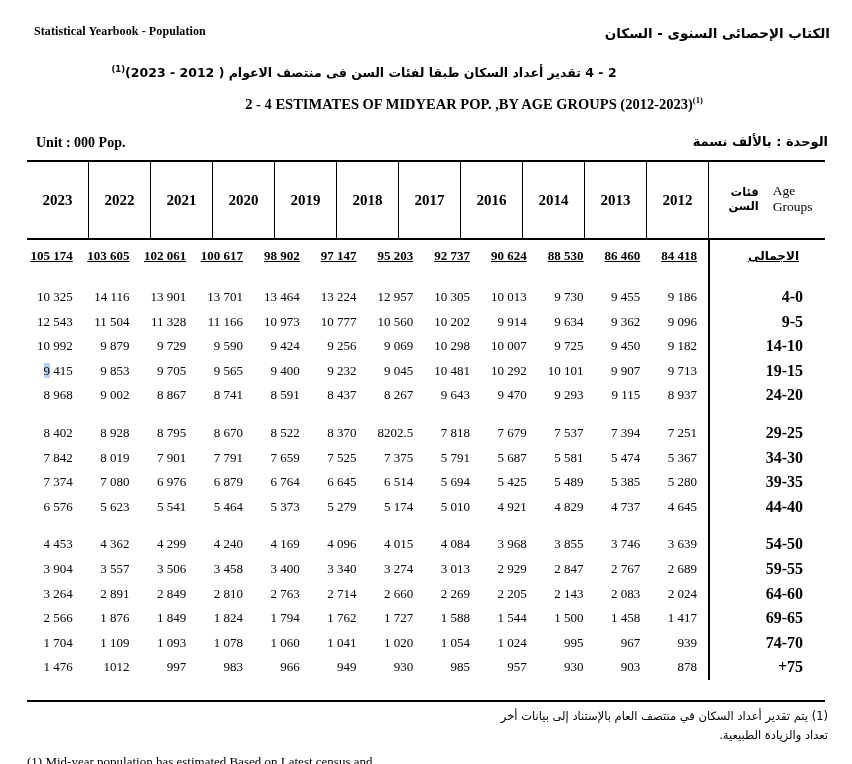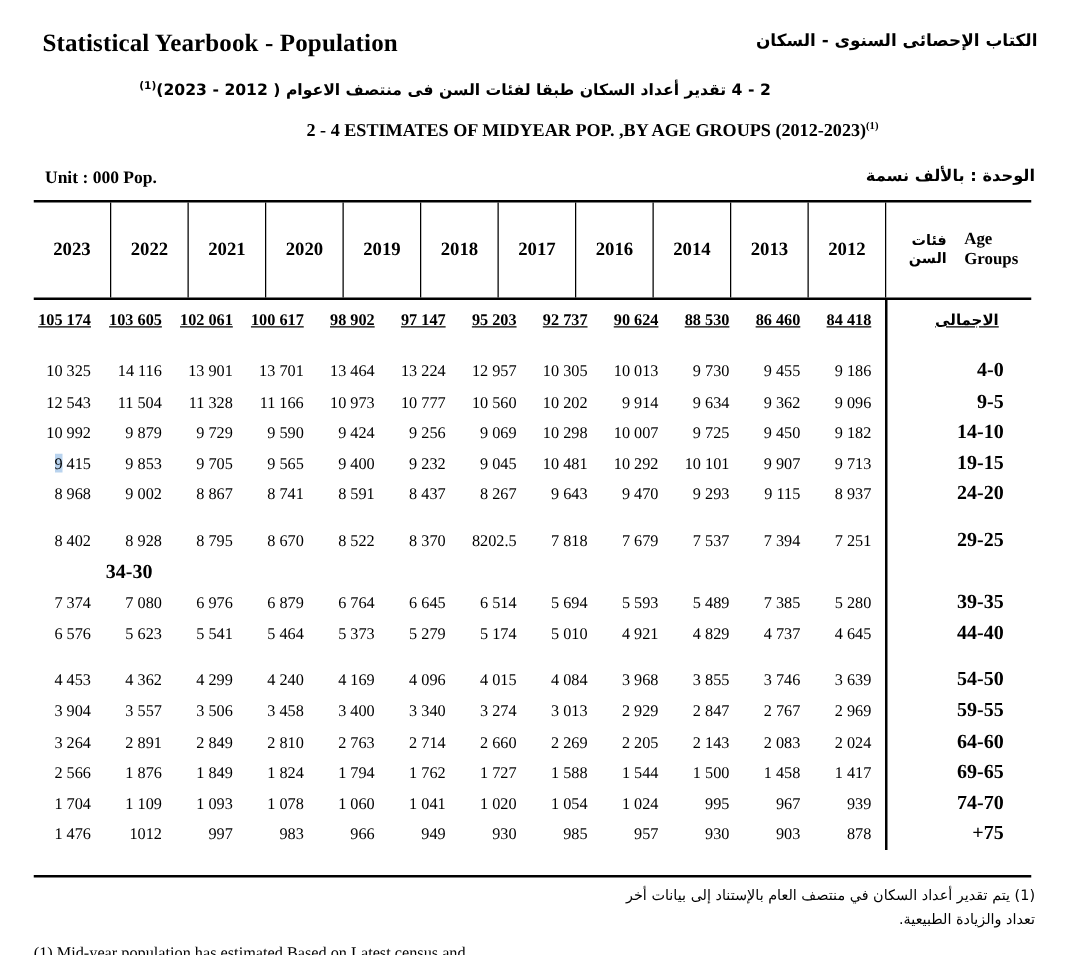--- a/index.html
+++ b/index.html
@@ -22,21 +22,21 @@
     position: absolute;
     top: 24px;
     left: 0;
     width: 852px;
     height: 26px;
   }
   .hdr-en {
     position: absolute;
     left: 34px;
     top: 0;
-    font-size: 20px;
+    font-size: 12px;
     font-weight: bold;
     letter-spacing: 0.1px;
     white-space: nowrap;
   }
   .hdr-ar {
     position: absolute;
     right: 22px;
     top: 1px;
     font-size: 13.5px;
     font-weight: bold;
@@ -142,21 +142,21 @@
     padding-bottom: 2px;
   }
   .age-head-ar {
     font-size: 11.5px;
     font-weight: bold;
     direction: rtl;
     font-family: "DejaVu Sans", "Liberation Sans", sans-serif;
   }
   .age-head-en {
     font-size: 13.5px;
-    font-weight: bold;
+    font-weight: normal;
   }
 
   
   .body-area {
     position: relative;
   }
   .vline {
     position: absolute;
     top: 0;
     left: 681px;
@@ -410,35 +410,49 @@
             <div class="num-cell">8202.5</div>
             <div class="num-cell">7 818</div>
             <div class="num-cell">7 679</div>
             <div class="num-cell">7 537</div>
             <div class="num-cell">7 394</div>
             <div class="num-cell">7 251</div>
           </div>
           <div class="age-cell">29-25</div>
         </div>
         <div class="data-row">
+          <div class="num-cells">
+            <div class="num-cell">7 842</div>
+            <div class="num-cell">8 019</div>
+            <div class="num-cell">7 901</div>
+            <div class="num-cell">7 791</div>
+            <div class="num-cell">7 659</div>
+            <div class="num-cell">7 525</div>
+            <div class="num-cell">7 375</div>
+            <div class="num-cell">5 791</div>
+            <div class="num-cell">5 687</div>
+            <div class="num-cell">5 581</div>
+            <div class="num-cell">5 474</div>
+            <div class="num-cell">5 367</div>
+          </div>
           <div class="age-cell">34-30</div>
         </div>
         <div class="data-row">
           <div class="num-cells">
             <div class="num-cell">7 374</div>
             <div class="num-cell">7 080</div>
             <div class="num-cell">6 976</div>
             <div class="num-cell">6 879</div>
             <div class="num-cell">6 764</div>
             <div class="num-cell">6 645</div>
             <div class="num-cell">6 514</div>
             <div class="num-cell">5 694</div>
-            <div class="num-cell">5 593</div>
+            <div class="num-cell">5 425</div>
             <div class="num-cell">5 489</div>
-            <div class="num-cell">7 385</div>
+            <div class="num-cell">5 385</div>
             <div class="num-cell">5 280</div>
           </div>
           <div class="age-cell">39-35</div>
         </div>
         <div class="data-row">
           <div class="num-cells">
             <div class="num-cell">6 576</div>
             <div class="num-cell">5 623</div>
             <div class="num-cell">5 541</div>
             <div class="num-cell">5 464</div>
@@ -477,21 +491,21 @@
             <div class="num-cell">3 557</div>
             <div class="num-cell">3 506</div>
             <div class="num-cell">3 458</div>
             <div class="num-cell">3 400</div>
             <div class="num-cell">3 340</div>
             <div class="num-cell">3 274</div>
             <div class="num-cell">3 013</div>
             <div class="num-cell">2 929</div>
             <div class="num-cell">2 847</div>
             <div class="num-cell">2 767</div>
-            <div class="num-cell">2 969</div>
+            <div class="num-cell">2 689</div>
           </div>
           <div class="age-cell">59-55</div>
         </div>
         <div class="data-row">
           <div class="num-cells">
             <div class="num-cell">3 264</div>
             <div class="num-cell">2 891</div>
             <div class="num-cell">2 849</div>
             <div class="num-cell">2 810</div>
             <div class="num-cell">2 763</div>

